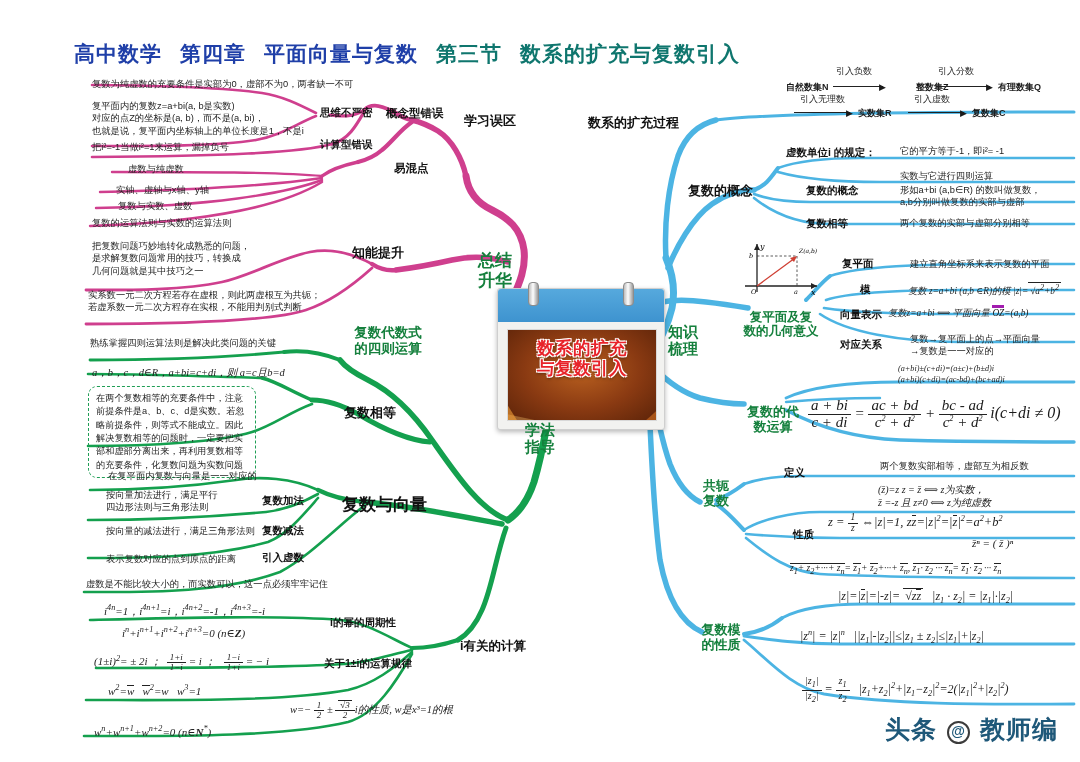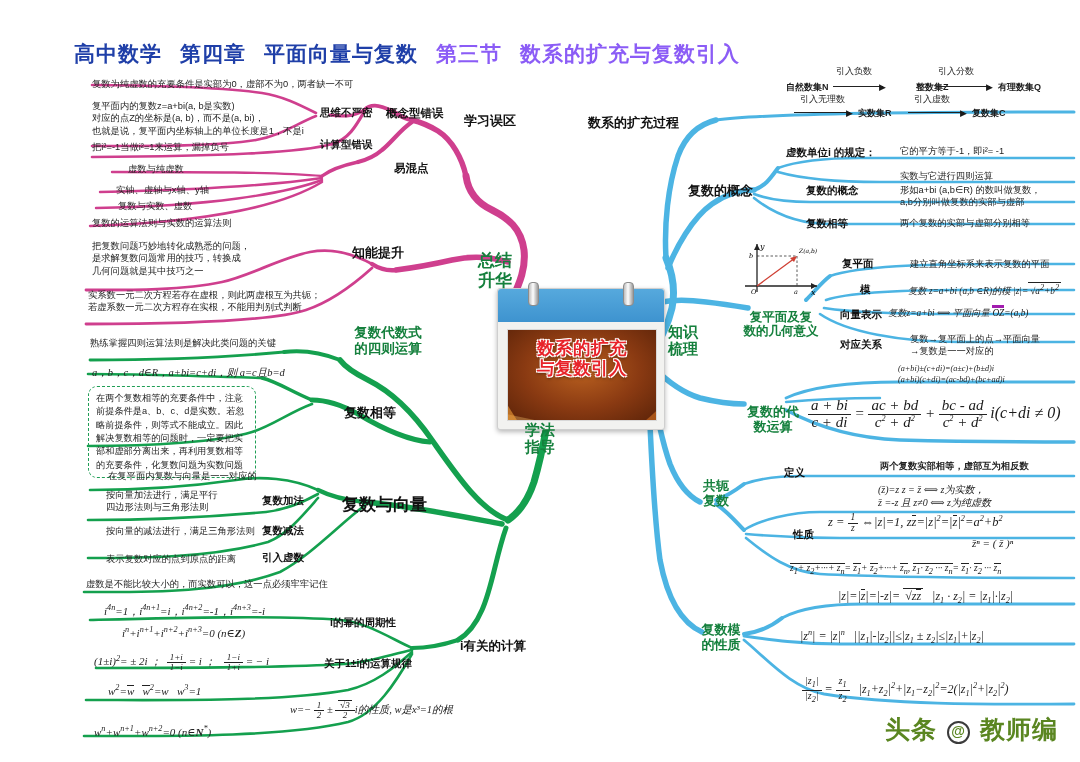--- a/index.html
+++ b/index.html
@@ -8,21 +8,21 @@
     width:1080px;height:762px;position:relative;overflow:hidden;
     color:#1a1a1a;
   }
   #stage{position:relative;width:1080px;height:762px;}
   svg#wires{position:absolute;left:0;top:0;width:1080px;height:762px;pointer-events:none;}
 
   
   .hdr{position:absolute;left:74px;top:40px;white-space:nowrap;}
   .hdr span{font-weight:bold;font-size:21px;letter-spacing:1px;}
   .hdr .blue{color:#1f3fa8;}
-  .hdr .red{color:#8b5cf6;}
+  .hdr .red{color:#0f766e;}
   .hdr .gap{display:inline-block;width:18px;}
 
   
   .n{position:absolute;line-height:1.32;white-space:nowrap;}
   .leaf{font-size:9.3px;color:#222;}
   .branch{font-weight:bold;font-size:11.5px;color:#111;}
   .main-branch{font-weight:bold;font-size:17px;color:#15803d;line-height:1.15;margin-top:13px;}
   .sub{font-weight:bold;font-size:10.5px;color:#111;}
   .formula{font-family:"Liberation Serif","DejaVu Serif",serif;font-style:italic;}
   .mini{font-size:8.2px;}
@@ -68,21 +68,21 @@
     font-size:17.5px;font-weight:bold;line-height:1.12;color:#e8232a;
     text-shadow:1px 1px 0 #fff,-1px -1px 0 #fff,1px -1px 0 #fff,-1px 1px 0 #fff,0 2px 3px rgba(0,0,0,.5);
     letter-spacing:.5px;
   }
 
   
   .plane{position:absolute;left:737px;top:238px;width:86px;height:58px;}
 
   
   .wm{position:absolute;right:22px;bottom:16px;font-size:25px;font-weight:bold;
-      color:#4d7c0f;letter-spacing:1px;opacity:.92;}
+      color:#0c4a6e;letter-spacing:1px;opacity:.92;}
   .wm .circ{display:inline-block;border:2.2px solid #2b2b2b;border-radius:50%;
       width:19px;height:19px;line-height:17px;text-align:center;font-size:14px;
       margin:0 2px;vertical-align:2px;}
 
   
   .frac{display:inline-block;vertical-align:middle;text-align:center;line-height:1.05;}
   .frac .num{display:block;border-bottom:1px solid #222;padding:0 3px;}
   .frac .den{display:block;padding:0 3px;}
   .sq{display:inline-block;border-top:1px solid #222;padding:0 2px;}
   .ovl{border-top:1px solid #222;display:inline-block;line-height:1.05;}
@@ -387,21 +387,21 @@
     <span class="frac"><span class="num"><i>bc</i> - <i>ad</i></span><span class="den"><i>c</i><sup class="mini">2</sup> + <i>d</i><sup class="mini">2</sup></span></span>
     <span style="font-size:16px;">i(<i>c</i>+<i>di</i> ≠ 0)</span>
   </div>
 
   <div class="n main-branch ctr" style="left:692px;top:466px;width:48px;font-size:13px;">
     <div>共轭</div>
     <div>复数</div>
   </div>
   <div class="n sub" style="left:784px;top:466px;">定义</div>
   <div class="n sub" style="left:748px;top:528px;padding-left:45px;">性质</div>
-  <div class="n leaf" style="left:880px;top:460px;font-weight:bold;">两个复数实部相等，虚部互为相反数</div>
+  <div class="n leaf" style="left:880px;top:460px;">两个复数实部相等，虚部互为相反数</div>
   <div class="n leaf formula" style="left:878px;top:483px;font-size:10px;">
     <div>(z̄)=z    z = z̄ ⟺ z为实数，</div>
     <div>z̄ =-z 且 z≠0 ⟺ z为纯虚数</div>
   </div>
   <div class="n formula" style="left:828px;top:513px;font-size:12.5px;">
     <i>z</i> = <span class="frac" style="font-size:9.5px;"><span class="num">1</span><span class="den"><i>z</i></span></span>
     ⇔|<i>z</i>|=1, <i>z</i><span class="ovl"><i>z</i></span>=|<i>z</i>|<sup class="mini">2</sup>=|<span class="ovl"><i>z</i></span>|<sup class="mini">2</sup>=<i>a</i><sup class="mini">2</sup>+<i>b</i><sup class="mini">2</sup>
   </div>
   <div class="n formula" style="left:972px;top:536px;font-size:11px;">z̄ⁿ = ( z̄ )ⁿ</div>
   <div class="n formula mini" style="left:790px;top:562px;font-size:9.5px;">

